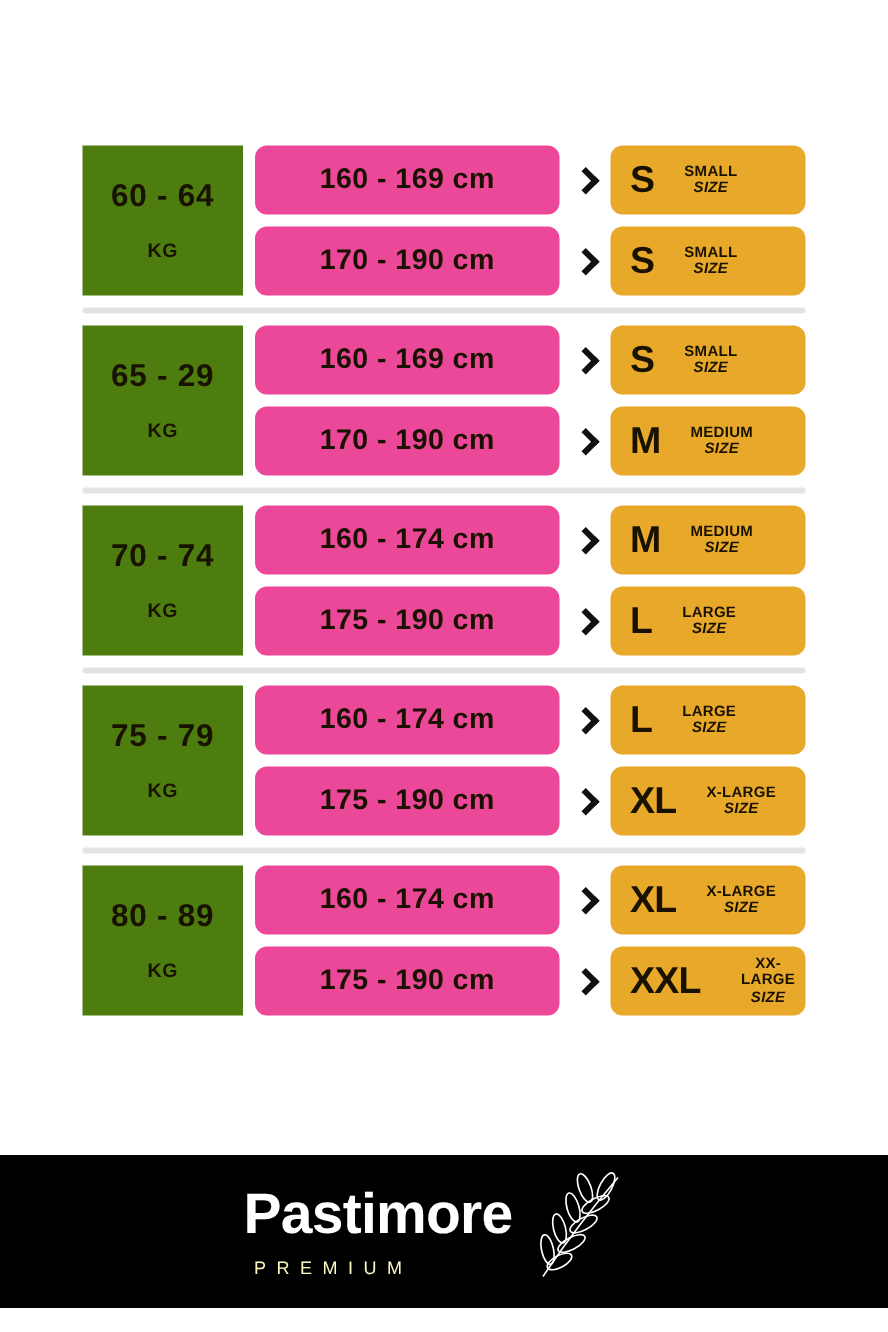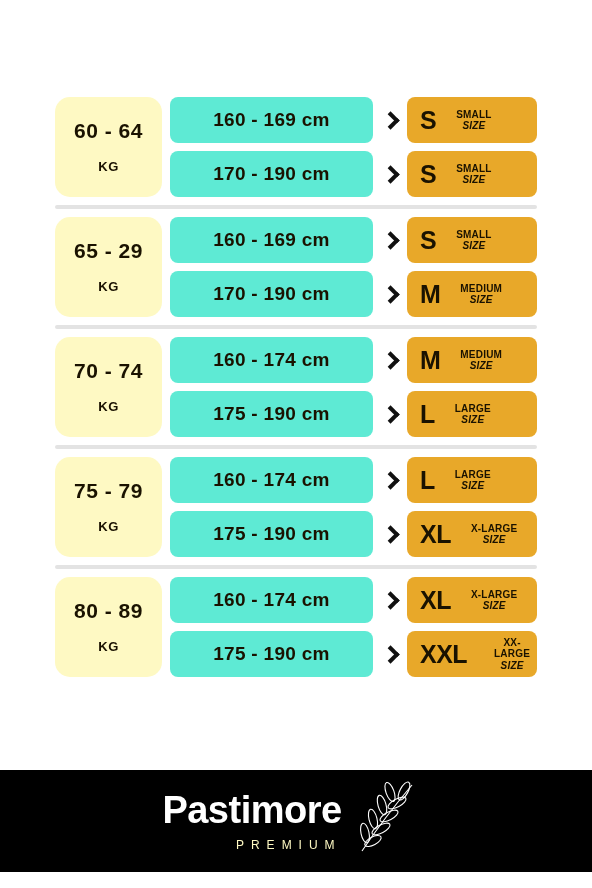--- a/index.html
+++ b/index.html
@@ -39,22 +39,22 @@
     height: 4px;
     margin: 8px auto 8px auto;
     background: #e3e3e3;
     border-radius: 2px;
   }
 
   
   .weight-card {
     width: 107px;
     flex: 0 0 107px;
-    background: #fef9c3;
-    border-radius: 15px;
+    background: #4d7c0f;
+    border-radius: 0;
     display: flex;
     flex-direction: column;
     align-items: center;
     justify-content: center;
     color: #1a1200;
   }
   .weight-range {
     font-size: 21px;
     font-weight: bold;
     letter-spacing: 0.5px;
@@ -78,21 +78,21 @@
   }
 
   .sub-row {
     display: flex;
     align-items: stretch;
     height: 46px;
   }
 
   .height-card {
     flex: 1 1 auto;
-    background: #5eead4;
+    background: #ec4899;
     border-radius: 8px;
     display: flex;
     align-items: center;
     justify-content: center;
     color: #1a1200;
     font-size: 19px;
     font-weight: bold;
     letter-spacing: 0.3px;
     white-space: nowrap;
   }
@@ -152,21 +152,21 @@
     justify-content: center;
   }
   .brand-inner {
     display: flex;
     align-items: center;
     transform: translateX(-6px);
   }
   .brand-text-block {
     display: flex;
     flex-direction: column;
-    align-items: flex-end;
+    align-items: flex-start;
   }
   .brand-name {
     color: #ffffff;
     font-size: 38px;
     font-weight: bold;
     line-height: 1;
     letter-spacing: -0.5px;
   }
   .brand-sub {
     color: #fef9c3;

